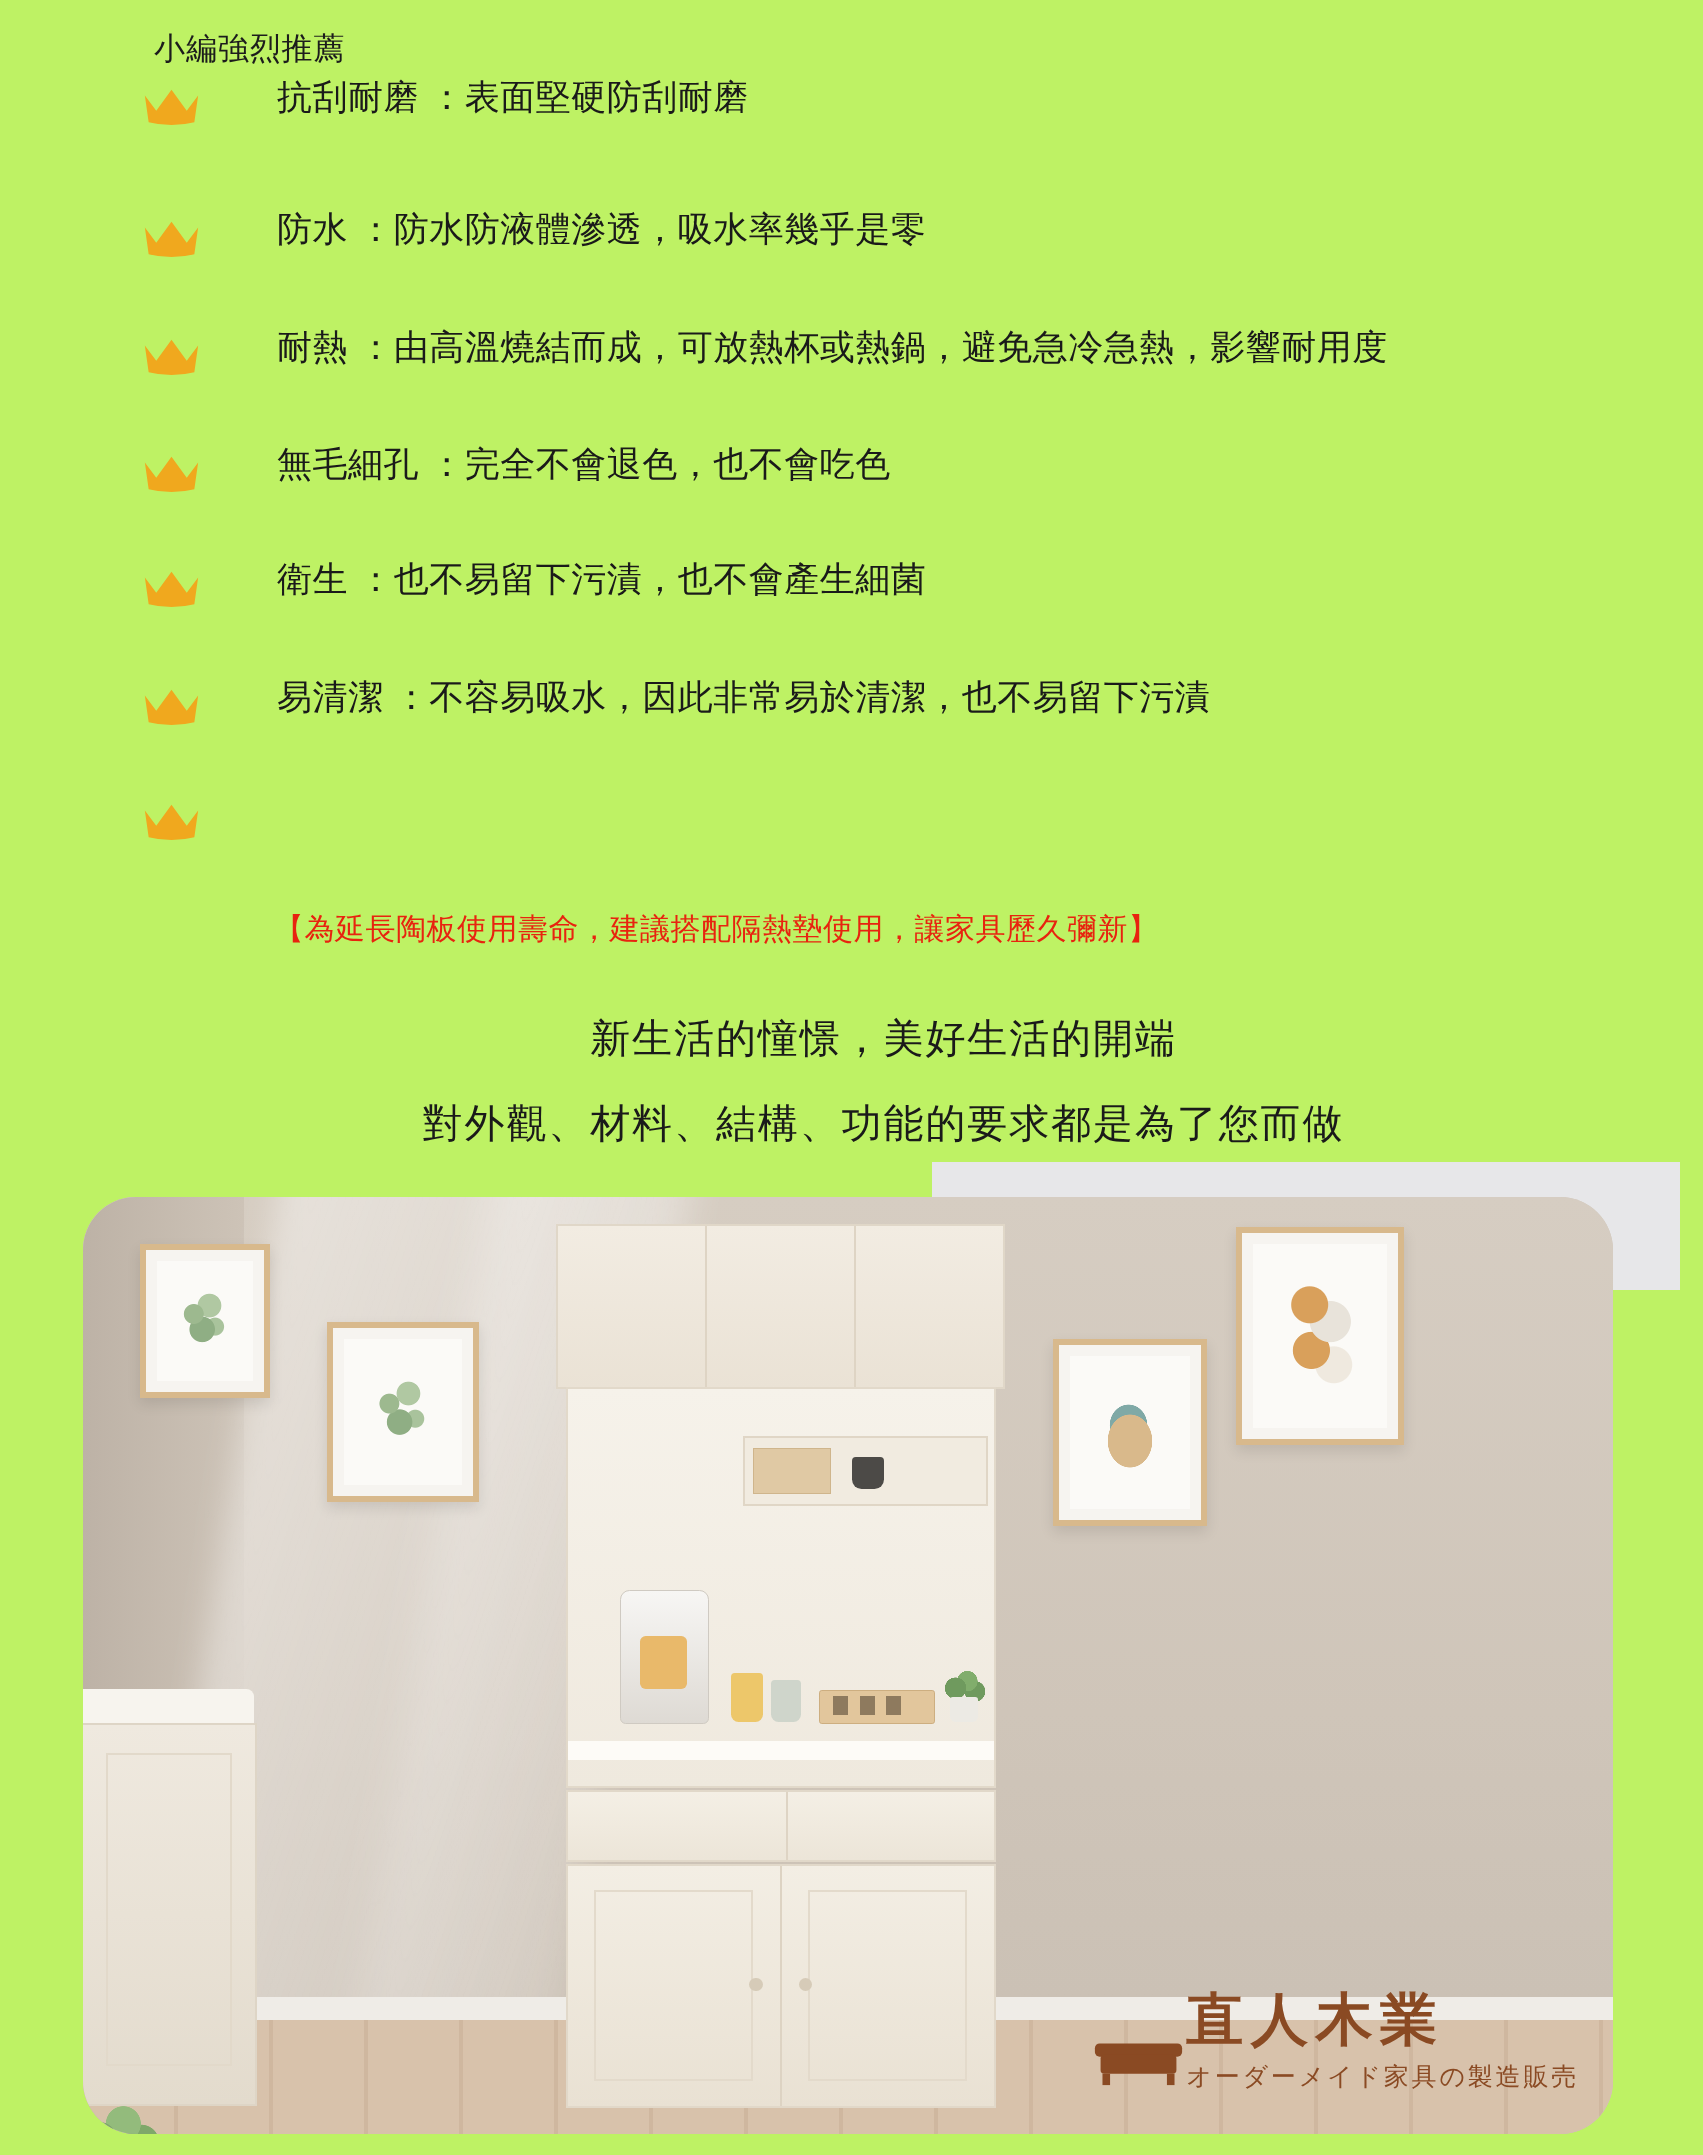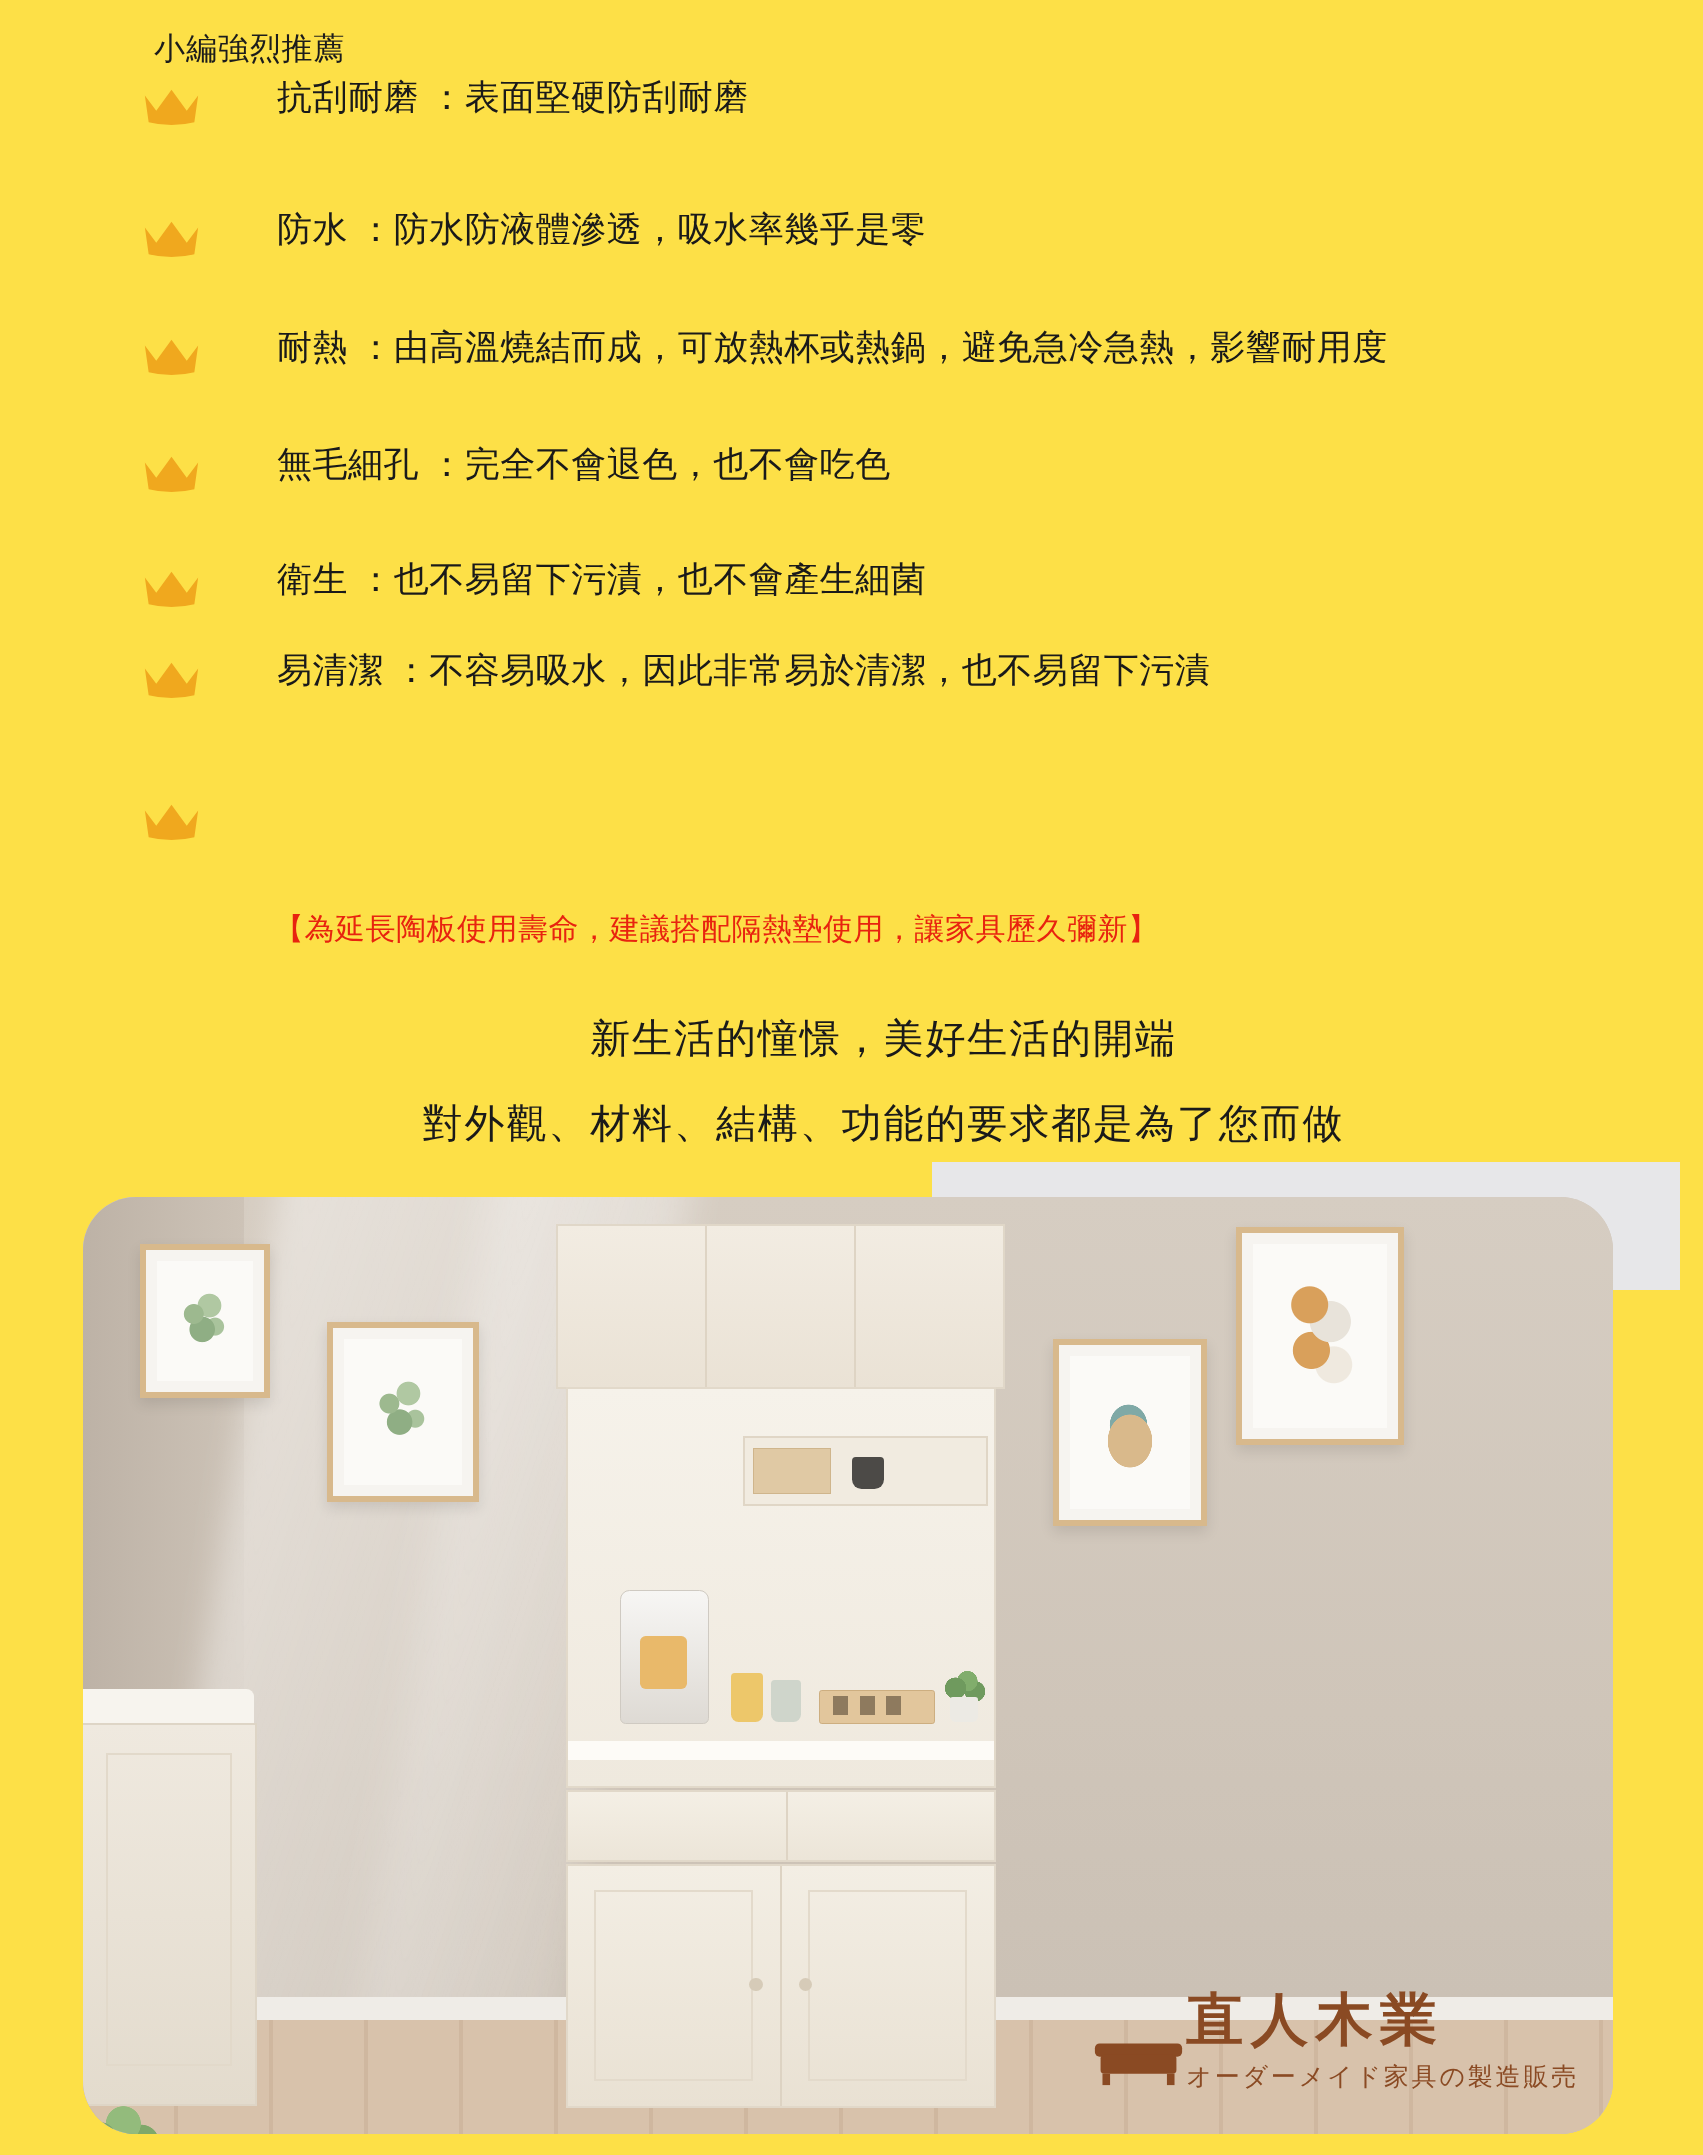--- a/index.html
+++ b/index.html
@@ -13,21 +13,21 @@
     font-family: "Liberation Sans", "DejaVu Sans", sans-serif;
     color: #1a1a1a;
     overflow: hidden;
     position: relative;
   }
 
   .page {
     position: relative;
     width: 1703px;
     height: 2156px;
-    background: #fde047;
+    background: #bef264;
     text-decoration: underline;
   }
 
   
   .features {
     position: absolute;
     left: 0;
     top: 0;
     width: 1703px;
   }
@@ -379,21 +379,21 @@
       <div class="feature-text">無毛細孔 ：完全不會退色，也不會吃色</div>
     </div>
 
     <div class="feature-row" style="top:556px">
       <svg class="crown-icon" viewBox="0 0 62 46">
         <path d="M3 12 L15 28 L31 6 L47 28 L59 12 L55 40 Q31 46 7 40 Z" fill="#f0a81e"></path>
       </svg>
       <div class="feature-text">衛生 ：也不易留下污漬，也不會產生細菌</div>
     </div>
 
-    <div class="feature-row" style="top:647px">
+    <div class="feature-row" style="top:674px">
       <svg class="crown-icon" viewBox="0 0 62 46">
         <path d="M3 12 L15 28 L31 6 L47 28 L59 12 L55 40 Q31 46 7 40 Z" fill="#f0a81e"></path>
       </svg>
       <div class="feature-text">易清潔 ：不容易吸水，因此非常易於清潔，也不易留下污漬</div>
     </div>
 
     <div class="feature-row" style="top:789px">
       <svg class="crown-icon" viewBox="0 0 62 46">
         <path d="M3 12 L15 28 L31 6 L47 28 L59 12 L55 40 Q31 46 7 40 Z" fill="#f0a81e"></path>
       </svg>

